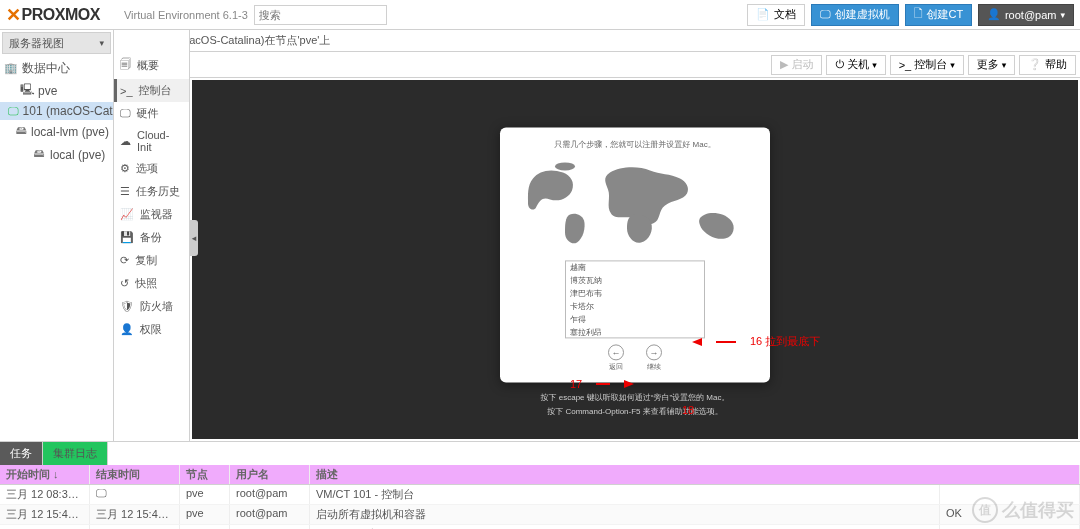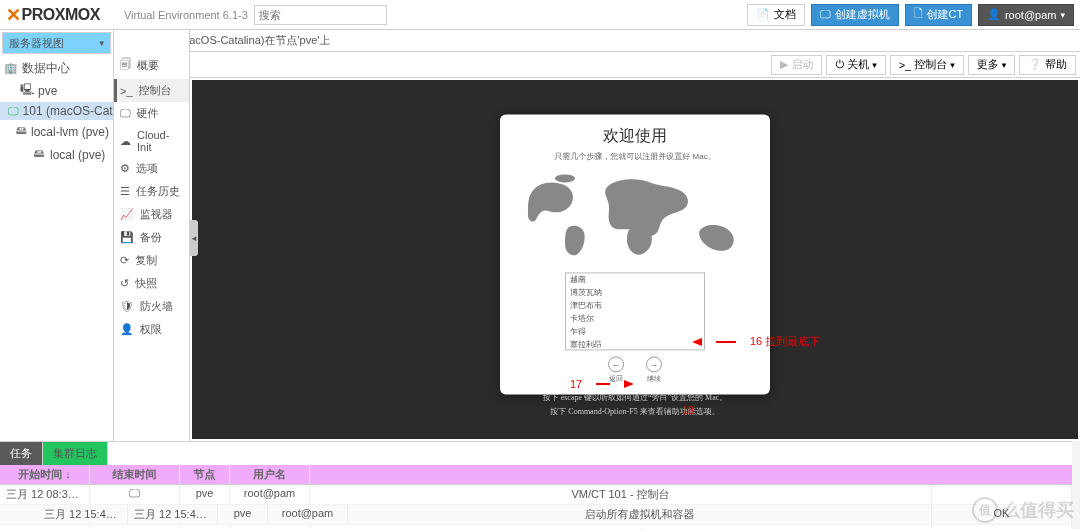--- a/index.html
+++ b/index.html
@@ -21,21 +21,21 @@
   .hdr { height:30px; background:#fff; border-bottom:1px solid var(--border); display:flex; align-items:center; padding:0 6px; gap:6px; }
   .logo { display:flex; align-items:center; font-weight:700; font-size:16px; letter-spacing:-0.5px; color:#333; }
   .logo-x { color:var(--orange); font-size:18px; font-weight:900; margin-right:1px; }
   .ver { font-size:11px; color:var(--muted); margin-left:18px; }
   .search { flex:0 0 120px; height:20px; border:1px solid var(--border); padding:0 4px; font-size:11px; color:#999; }
   .flex-grow { flex:1; }
   .tbtn { height:22px; border:1px solid var(--border); background:#fff; padding:0 8px; font-size:11px; display:flex; align-items:center; gap:4px; cursor:pointer; }
   .tbtn.blue { background:#3892d4; border-color:#2b7ab8; color:#fff; }
   .tbtn.dark { background:#555; border-color:#444; color:#fff; }
   .tree-col { width:114px; border-right:1px solid var(--border); background:#fff; display:flex; flex-direction:column; }
-  .tree-sel { height:22px; border:1px solid var(--border); margin:2px; display:flex; align-items:center; justify-content:space-between; padding:0 6px; font-size:11px; background:#7dd3fc; }
+  .tree-sel { height:22px; border:1px solid var(--border); margin:2px; display:flex; align-items:center; justify-content:space-between; padding:0 6px; font-size:11px; background:#e5e5e5; }
   .tree { flex:1; overflow:hidden; padding:2px 0; }
   .tn { display:flex; align-items:center; gap:4px; padding:2px 4px; cursor:pointer; white-space:nowrap; }
   .tn.sel { background:var(--sel-blue); }
   .tn .ind { display:inline-block; }
   .ico { width:14px; text-align:center; font-size:11px; }
   .ico.bldg { color:#555; }
   .ico.srv::before { content:"🖳"; }
   .ico.vm { color:#21bf4b; }
   .ico.vm::before { content:"🖵"; }
   .ico.stor::before { content:"🖴"; color:#777; }
@@ -56,36 +56,36 @@
   .vnc { flex:1; background:var(--dark); margin:2px; position:relative; overflow:hidden; }
   .mac-win { position:absolute; left:50%; top:50%; transform:translate(-50%,-52%); width:270px; background:#fff; border-radius:6px; padding:12px 14px 10px; text-align:center; box-shadow:0 2px 12px rgba(0,0,0,.4); }
   .mac-title { font-size:16px; font-weight:500; color:#333; margin-bottom:4px; }
   .mac-sub { font-size:8px; color:#666; margin-bottom:6px; }
   .world { width:240px; height:95px; margin:0 auto 6px; }
   .country-box { width:140px; margin:0 auto 6px; border:1px solid #bbb; text-align:left; max-height:78px; overflow:hidden; font-size:8px; }
   .country-box .li { padding:1px 4px; }
   .mac-btns { display:flex; justify-content:center; gap:22px; margin-top:4px; }
   .mac-btn { display:flex; flex-direction:column; align-items:center; font-size:7px; color:#666; }
   .mac-circ { width:16px; height:16px; border:1px solid #999; border-radius:50%; display:flex; align-items:center; justify-content:center; margin-bottom:2px; font-size:9px; }
-  .vnc-hint { position:absolute; left:50%; transform:translateX(-50%); color:#ccc; font-size:8px; text-align:center;font-family:Liberation Serif, serif; }
+  .vnc-hint { position:absolute; left:50%; transform:translateX(-50%); color:#ccc; font-size:8px; text-align:center; }
   .anno { position:absolute; color:#e00; font-size:11px; display:flex; align-items:center; gap:14px; }
   .arrow-l { width:0; height:0; border-top:4px solid transparent; border-bottom:4px solid transparent; border-right:10px solid #e00; }
   .arrow-bar { width:20px; height:2px; background:#e00; }
 
   
   .log { height:88px; background:#fff; border-top:1px solid var(--border); display:flex; flex-direction:column; }
   .log-tabs { display:flex; }
   .log-tab { padding:4px 10px; font-size:11px; cursor:pointer; background:#22c55e; border-right:1px solid var(--border); }
   .log-tab.sel { background:#5a5a5a; color:#fff; }
   .log-hd, .log-row { display:flex; font-size:11px; }
   .log-hd { background:#f0abfc; border-bottom:1px solid var(--border); color:#666; font-weight:700; }
   .lc { padding:2px 6px; border-right:1px solid #eee; overflow:hidden; white-space:nowrap; text-overflow:ellipsis; }
   .lc.c0{width:90px}.lc.c1{width:90px}.lc.c2{width:50px}.lc.c3{width:80px}.lc.c4{flex:1}.lc.c5{width:140px}
   .log-row { border-bottom:1px solid #f3f3f3; }
-  .log-row.strip { background:#fafafa;padding-left:38px; }
+  .log-row.strip { background:#fafafa; }
 
   
   .wm { position:absolute; right:6px; bottom:6px; color:rgba(0,0,0,.15); font-size:18px; font-weight:700; display:flex; align-items:center; gap:4px; }
   .wm-circ { width:26px; height:26px; border:2px solid rgba(0,0,0,.15); border-radius:50%; display:flex; align-items:center; justify-content:center; font-size:12px; }
 
   .down-caret::after { content:" ▾"; font-size:9px; }
 </style>
 </head>
 <body>
 
@@ -111,21 +111,20 @@
     <button class="gbtn down-caret">⏻ <span>关机</span></button>
     <button class="gbtn down-caret">&gt;_ <span>控制台</span></button>
     <button class="gbtn down-caret">
         <span>更多</span>
       </button>
     <button class="gbtn">❔ <span>帮助</span></button>
   </div>
 
   <div class="vnc">
     <div class="mac-win">
-      <div class="mac-title">欢迎使用</div>
       <div class="mac-sub">只需几个步骤，您就可以注册并设置好 Mac。</div>
       <svg class="world" viewBox="0 0 240 95">
         <g fill="#888">
           <path d="M18 22c6-8 18-10 30-6 8 3 12 10 9 18-3 7-12 12-22 9-9-3-11 3-14 8-2 4-8 2-8-4 0-8-1-18 5-25z"></path>
           <path d="M55 58c5-2 12 0 14 6 2 7-1 18-7 22-5 3-12-2-12-10 0-7 0-16 5-18z"></path>
           <path d="M95 16c10-6 28-7 40-2 10 4 20 3 30 8 6 3 10 9 7 15-4 7-14 6-22 12-7 5-4 15-12 18-8 3-14-5-22-6-7-1-16 2-20-4-5-7 0-16-3-24-2-6-6-12 2-17z"></path>
           <path d="M120 58c6-1 14 2 16 8 3 8-2 18-10 20-7 2-14-6-14-14 0-7 1-13 8-14z"></path>
           <path d="M190 58c8-3 20-1 26 6 5 6 3 16-6 18-9 2-20-4-24-11-3-6-3-10 4-13z"></path>
           <ellipse cx="50" cy="10" rx="10" ry="4"></ellipse>
         </g>
@@ -248,30 +247,31 @@
         <span>防火墙</span>
       </div>
     <div class="mi">
         <span>👤</span>
         <span>权限</span>
       </div>
   </div>
 </div>
 <div class="toggle-knob">◂</div>
 
-<div class="log" style="position:absolute; left:0; right:8px; bottom:0;text-align:center;">
+<div class="log" style="position:absolute; left:0; right:0; bottom:0;">
   <div class="log-tabs">
     <div class="log-tab sel">任务</div>
     <div class="log-tab">集群日志</div>
   </div>
   <div class="log-hd">
     <div class="lc c0">开始时间 ↓</div>
     <div class="lc c1">结束时间</div>
     <div class="lc c2">节点</div>
     <div class="lc c3">用户名</div>
+    <div class="lc c4">描述</div>
   </div>
   <div id="log-rows">
       <div class="log-row">
         <div class="lc c0">三月 12 08:31:53</div>
         <div class="lc c1"><span>🖵</span></div>
         <div class="lc c2">pve</div>
         <div class="lc c3">root@pam</div>
         <div class="lc c4">VM/CT 101 - 控制台</div>
         <div class="lc c5" style=""></div>
       </div>

